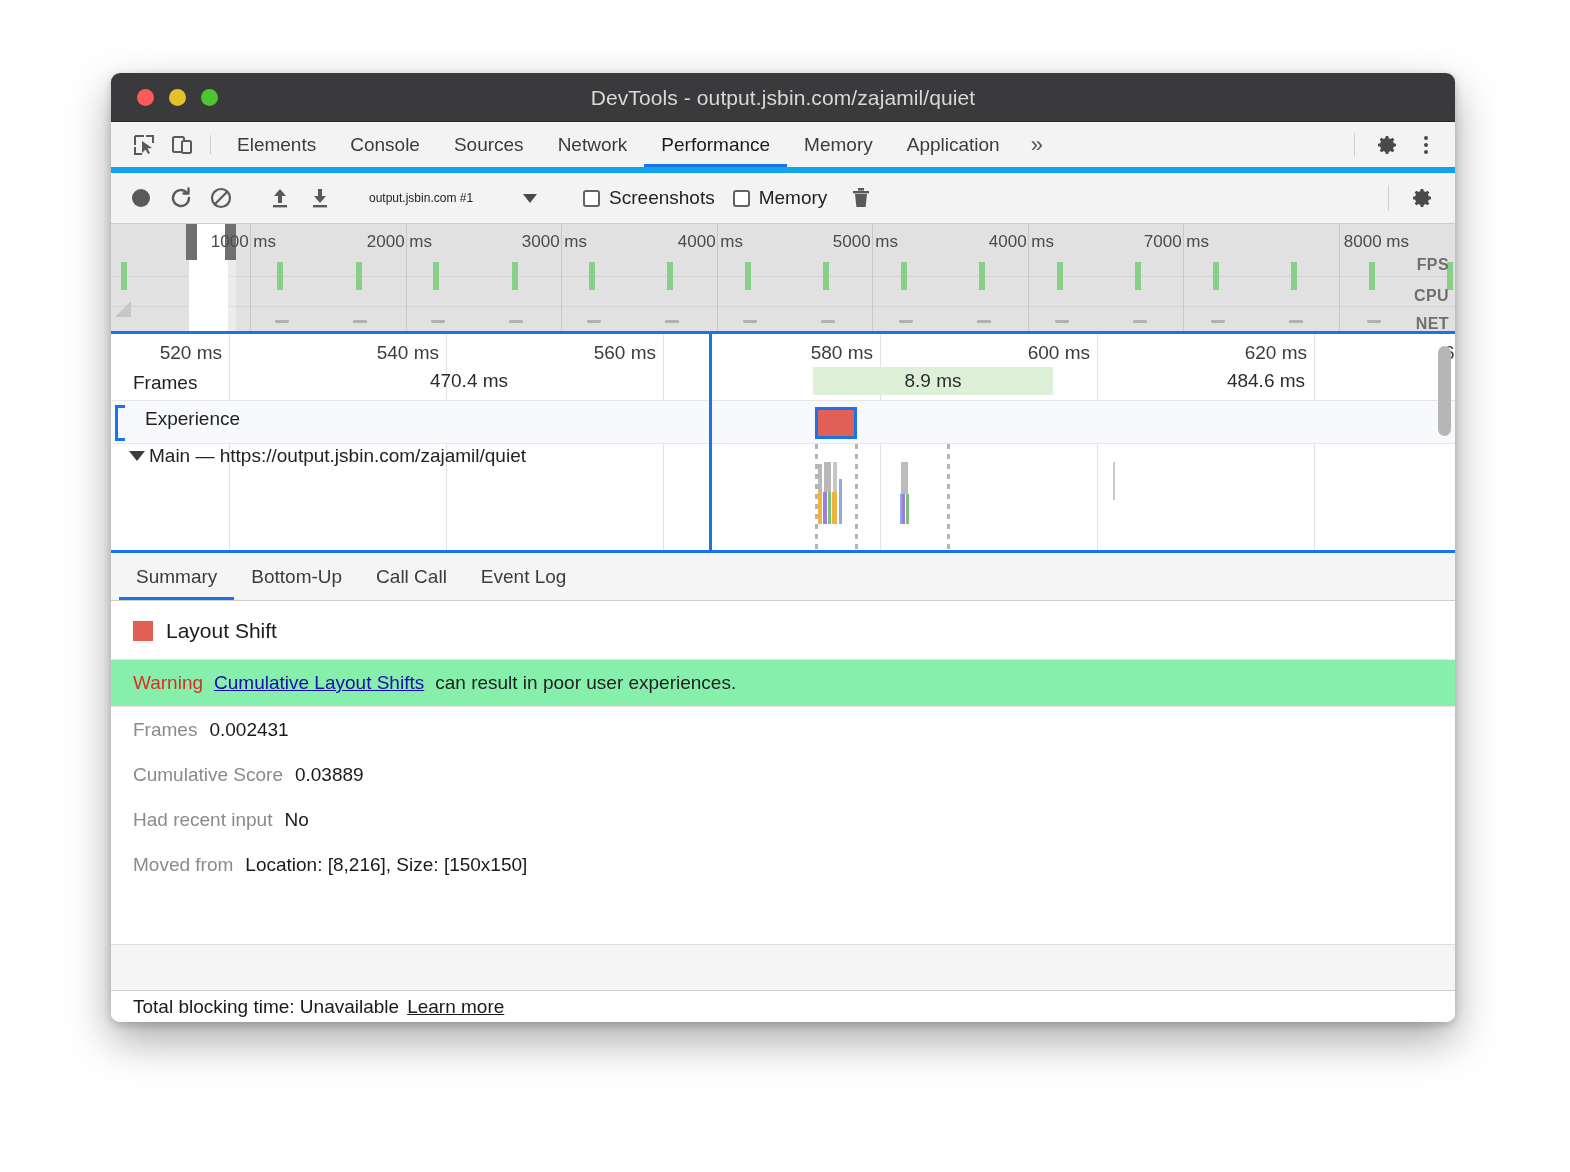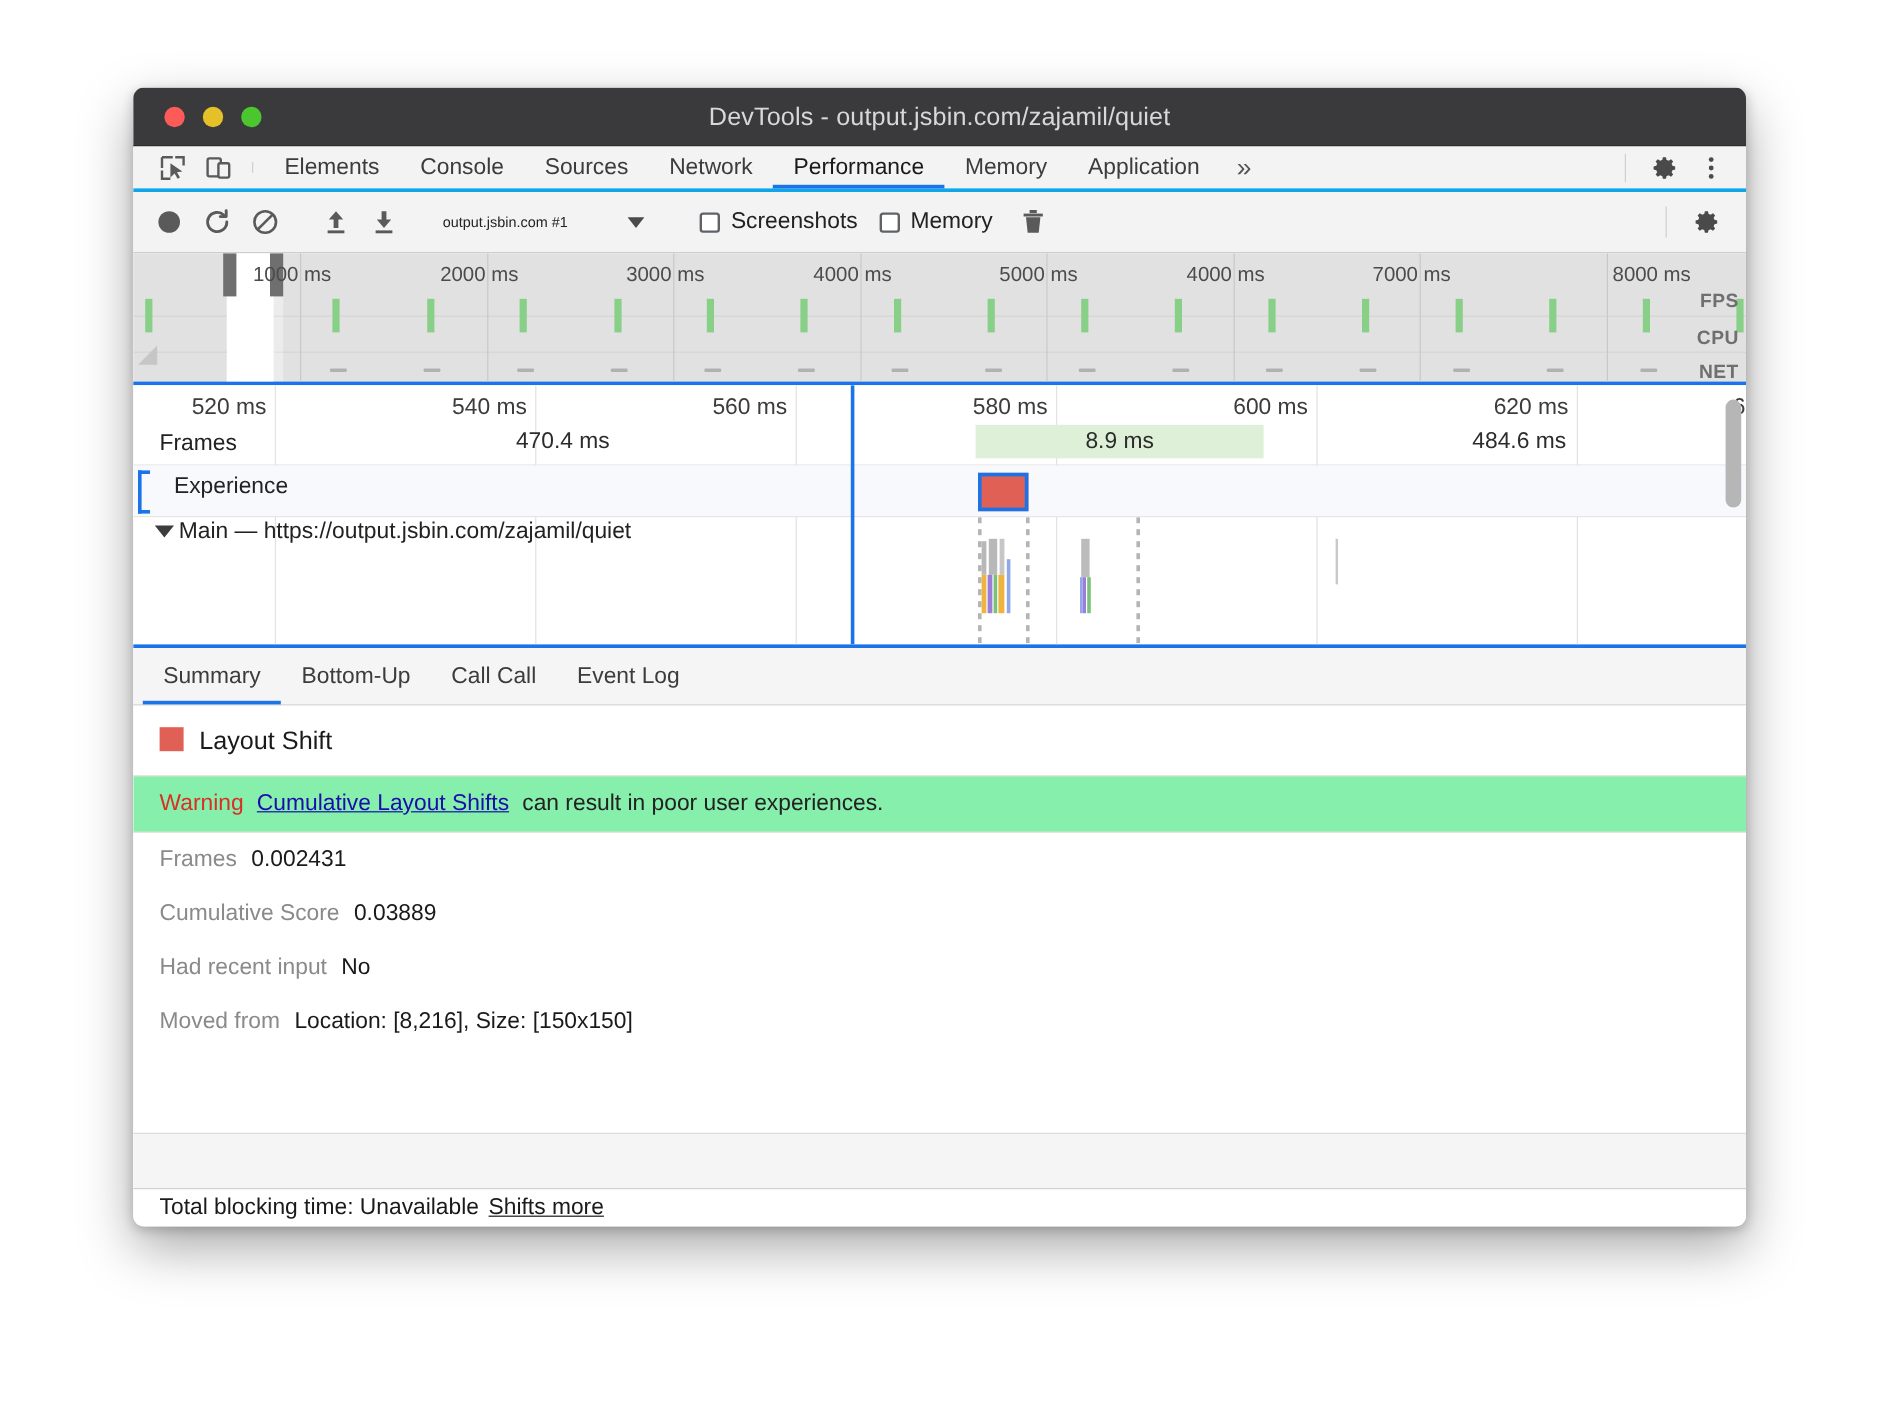--- a/index.html
+++ b/index.html
@@ -38,23 +38,23 @@
   #title-text {
     position: absolute; left: 0; right: 0; top: 13px;
     text-align: center;
     color: #d8d8d8;
     font-size: 21px;
     letter-spacing: 0.1px;
   }
 
   
   #tabstrip {
-    height: 38px;
+    height: 51px;
     background: #f3f3f3;
-    border-bottom: 3px solid #0ea5e9;
+    border-bottom: 6px solid #0ea5e9;
     display: flex;
     align-items: stretch;
     flex: 0 0 auto;
     position: relative;
   }
   .tb-icon-btn {
     width: 38px;
     display: flex; align-items: center; justify-content: center;
     color: #5a5a5a;
   }
@@ -243,21 +243,21 @@
   }
 
   
   #detail-body {
     flex: 1 1 auto;
     background: #ffffff;
     position: relative;
     overflow: hidden;
   }
   #ls-head {
-    display: flex; align-items: flex-start; gap: 13px;
+    display: flex; align-items: center; gap: 13px;
     padding: 18px 0 16px 22px;
   }
   #ls-swatch { width: 20px; height: 20px; background: #e06055; }
   #ls-title { font-size: 21px; color: #1a1a1a; }
   #warn-row {
     background: #86efac;
     padding: 12px 0 12px 22px;
     font-size: 19px; color: #222;
     display: flex; align-items: baseline; gap: 11px;
     border-top: 1px solid #f7e2e2;
@@ -577,16 +577,16 @@
     <div class="kv-row">
       <span class="kv-key">Moved from</span>
       <span class="kv-val">Location: [8,216], Size: [150x150]</span>
     </div>
 
     <div id="detail-footer-band"></div>
   </div>
 
   <div id="statusbar">
     <span>Total blocking time: Unavailable</span>
-    <span id="tbt-link">Shifts more</span>
+    <span id="tbt-link">Learn more</span>
   </div>
 
 </div>
 
 </body></html>

